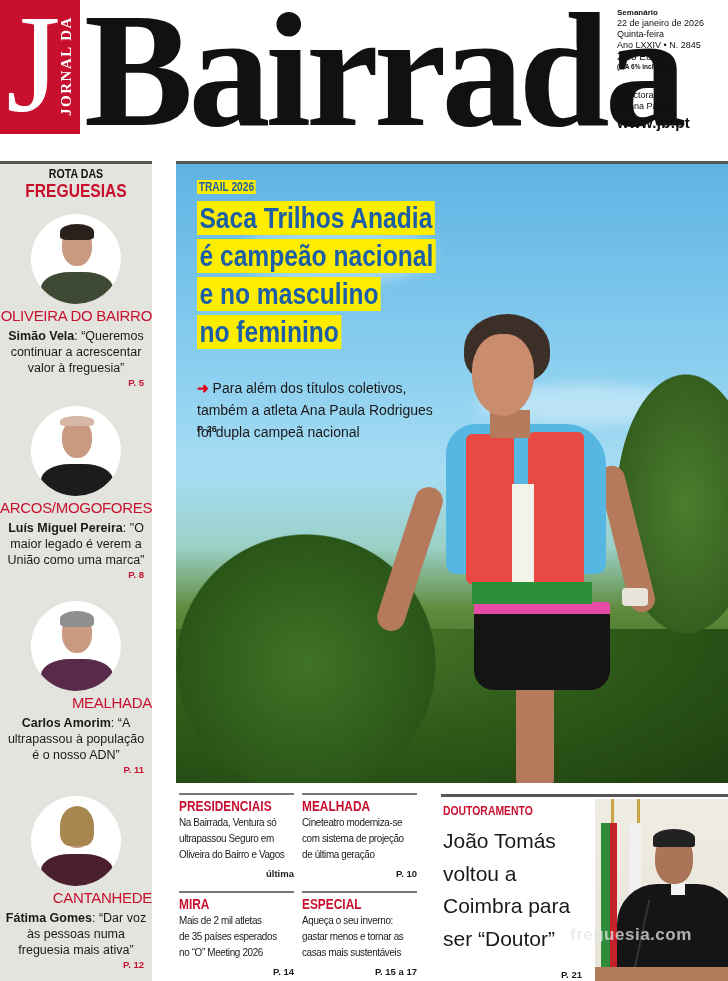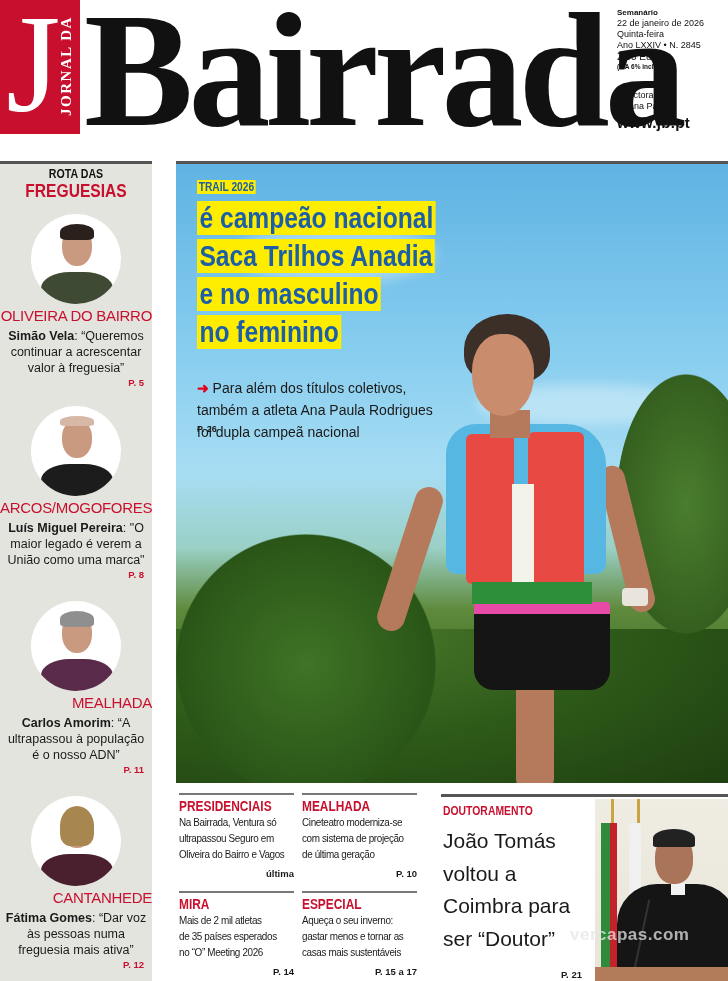--- a/index.html
+++ b/index.html
@@ -181,22 +181,22 @@
     <div class="r-bib"></div>
     <div class="r-belt"></div>
     <div class="r-neck"></div>
     <div class="r-hair"></div>
     <div class="r-face"></div>
     <div class="r-watch"></div>
   </div>
 
   <div class="tag">TRAIL 2026</div>
   <div class="headline">
+    <div><span class="hl">Saca Trilhos Anadia</span></div>
     <div><span class="hl">é campeão nacional</span></div>
-    <div><span class="hl">Saca Trilhos Anadia</span></div>
     <div><span class="hl">e no masculino</span></div>
     <div><span class="hl">no feminino</span></div>
   </div>
   <p class="standfirst"><span class="arrow">➜</span><span> Para além dos títulos coletivos, também a atleta Ana Paula Rodrigues foi dupla campeã nacional</span></p>
   <div class="hero-page">P. 26</div>
 </section>
 
 <article class="news" style="left:179px;top:793px">
   <div class="rule"></div>
   <div class="n-tag">PRESIDENCIAIS</div>
@@ -244,13 +244,13 @@
     <div class="flag" style="left:34px;top:24px;width:12px;height:90px;background:#f0f0f0"></div>
     <div class="man-body"></div>
     <div class="man-collar"></div>
     <div class="man-head"></div>
     <div class="man-hair"></div>
     <div class="mic"></div>
     <div class="lectern"></div>
   </div>
 </article>
 
-<div class="watermark">vercapas.com</div>
+<div class="watermark">freguesia.com</div>
 
 </body></html>

